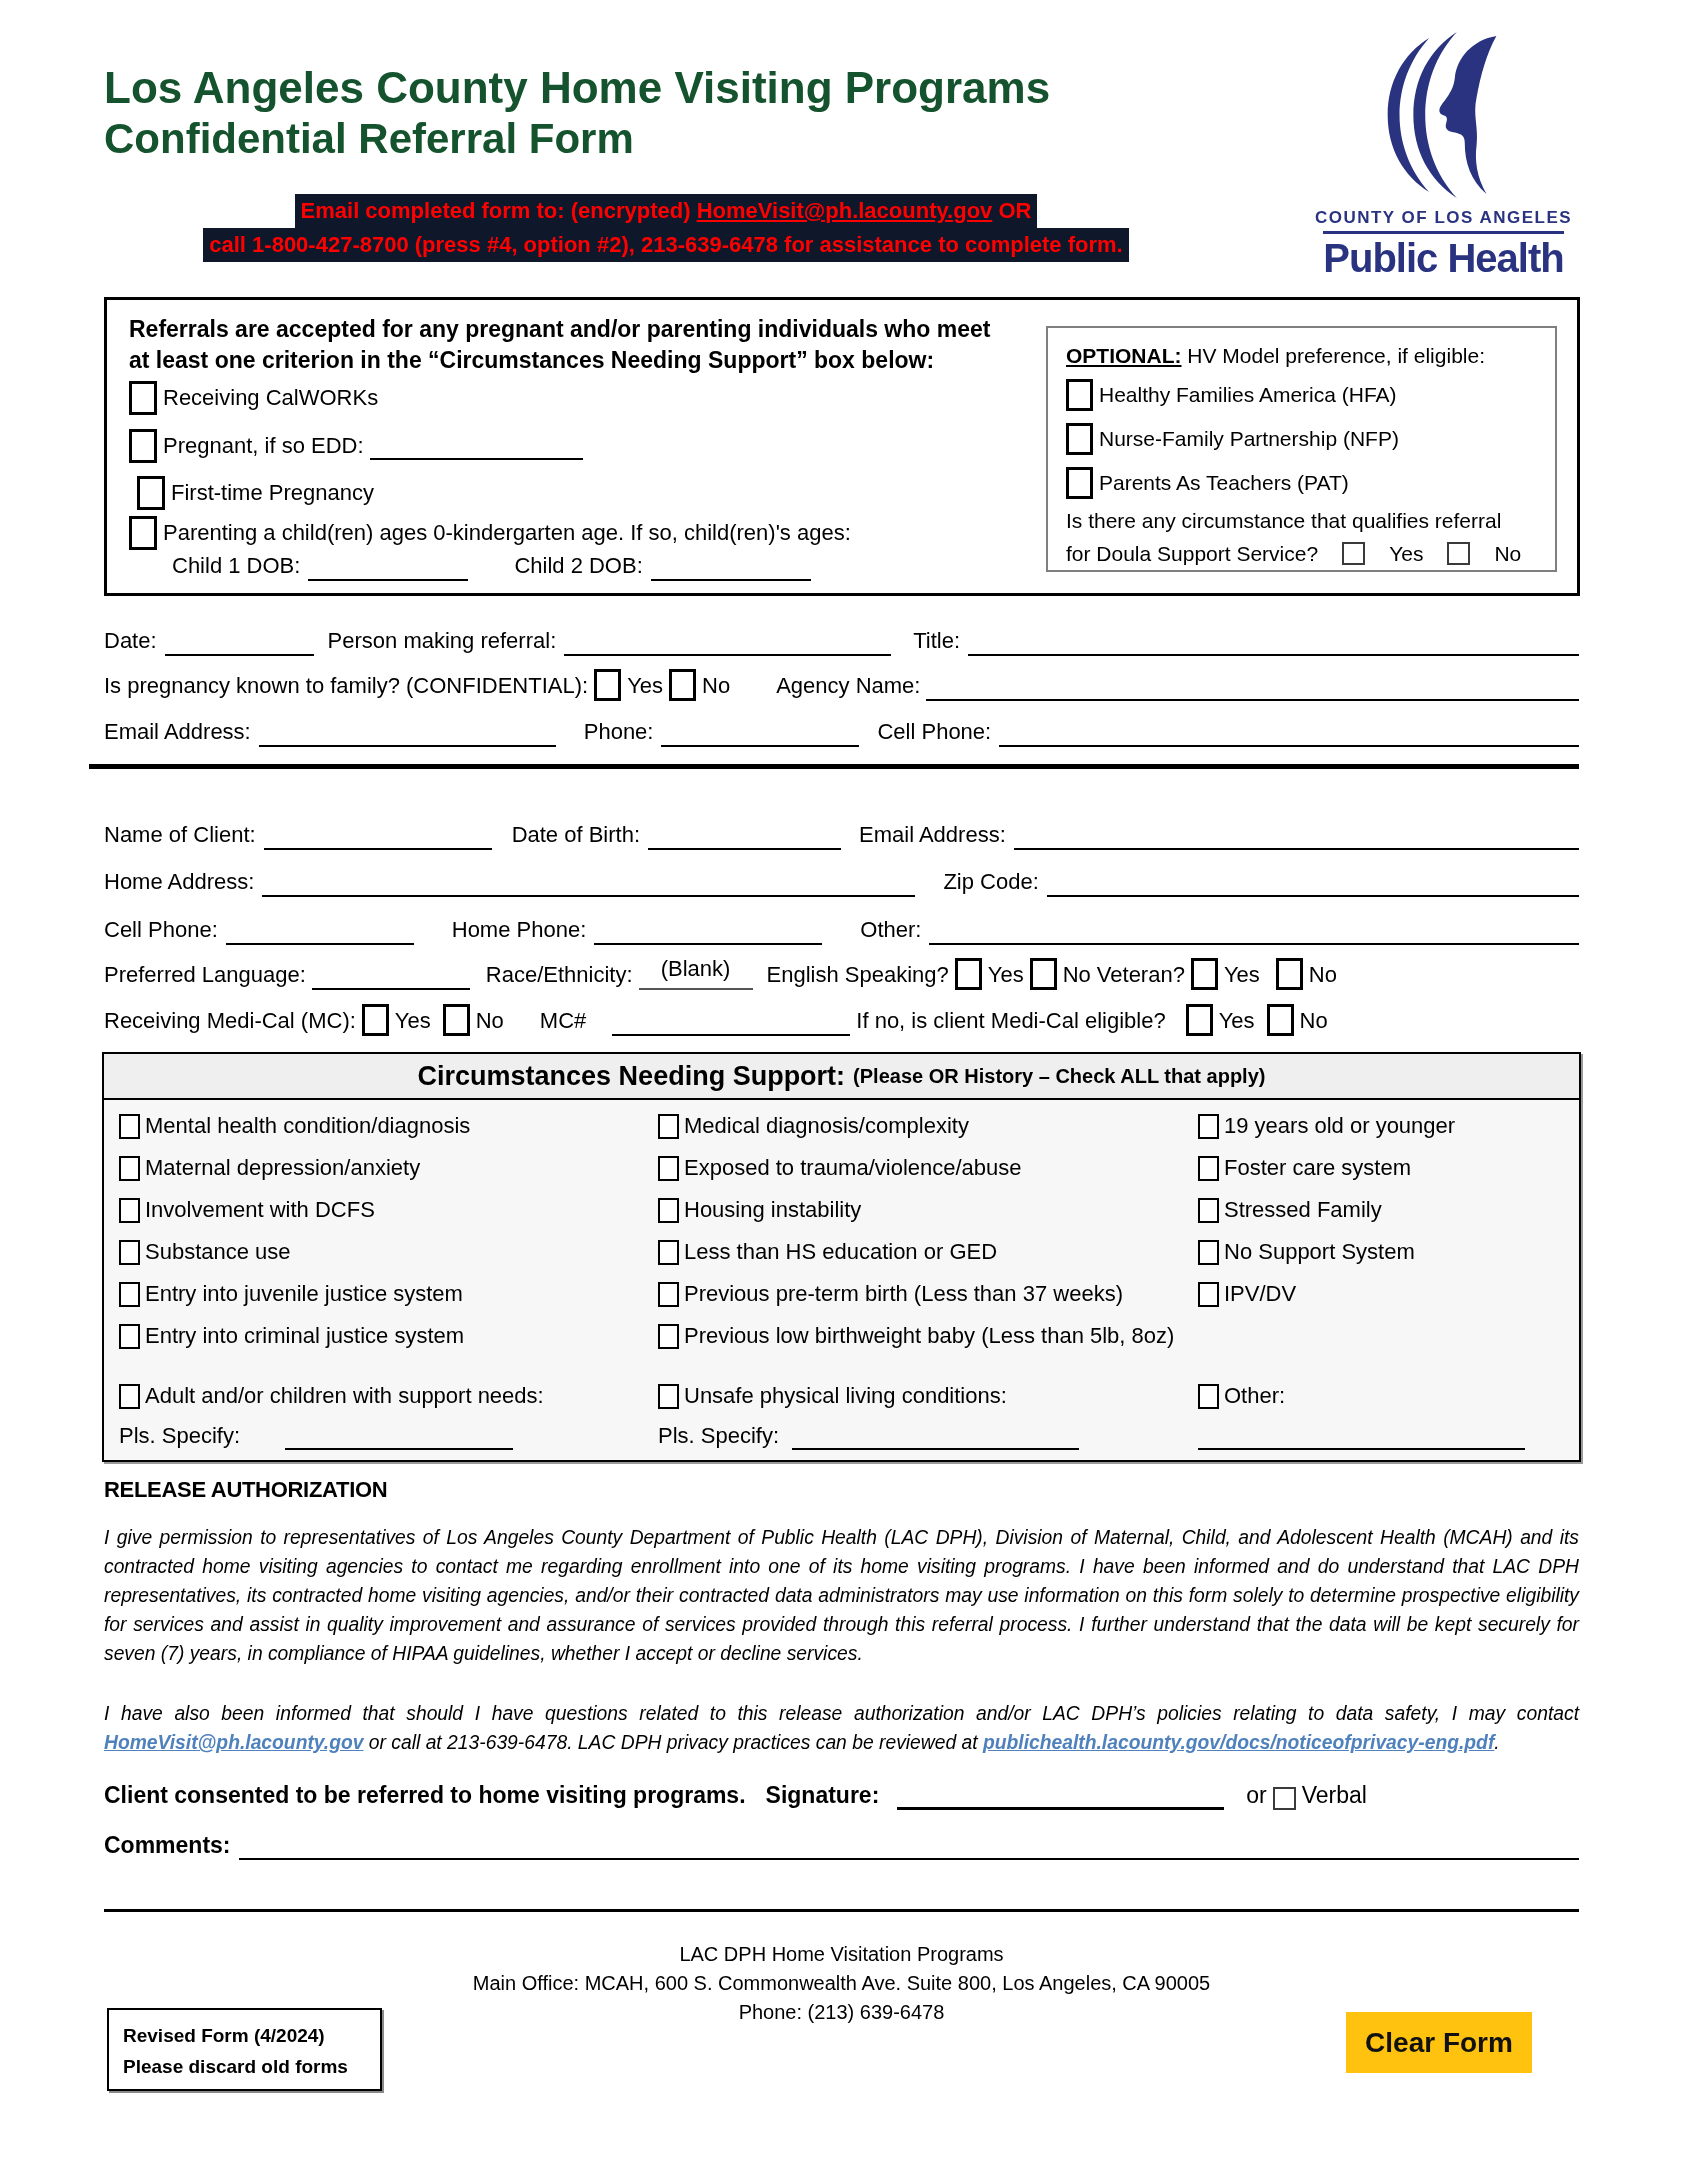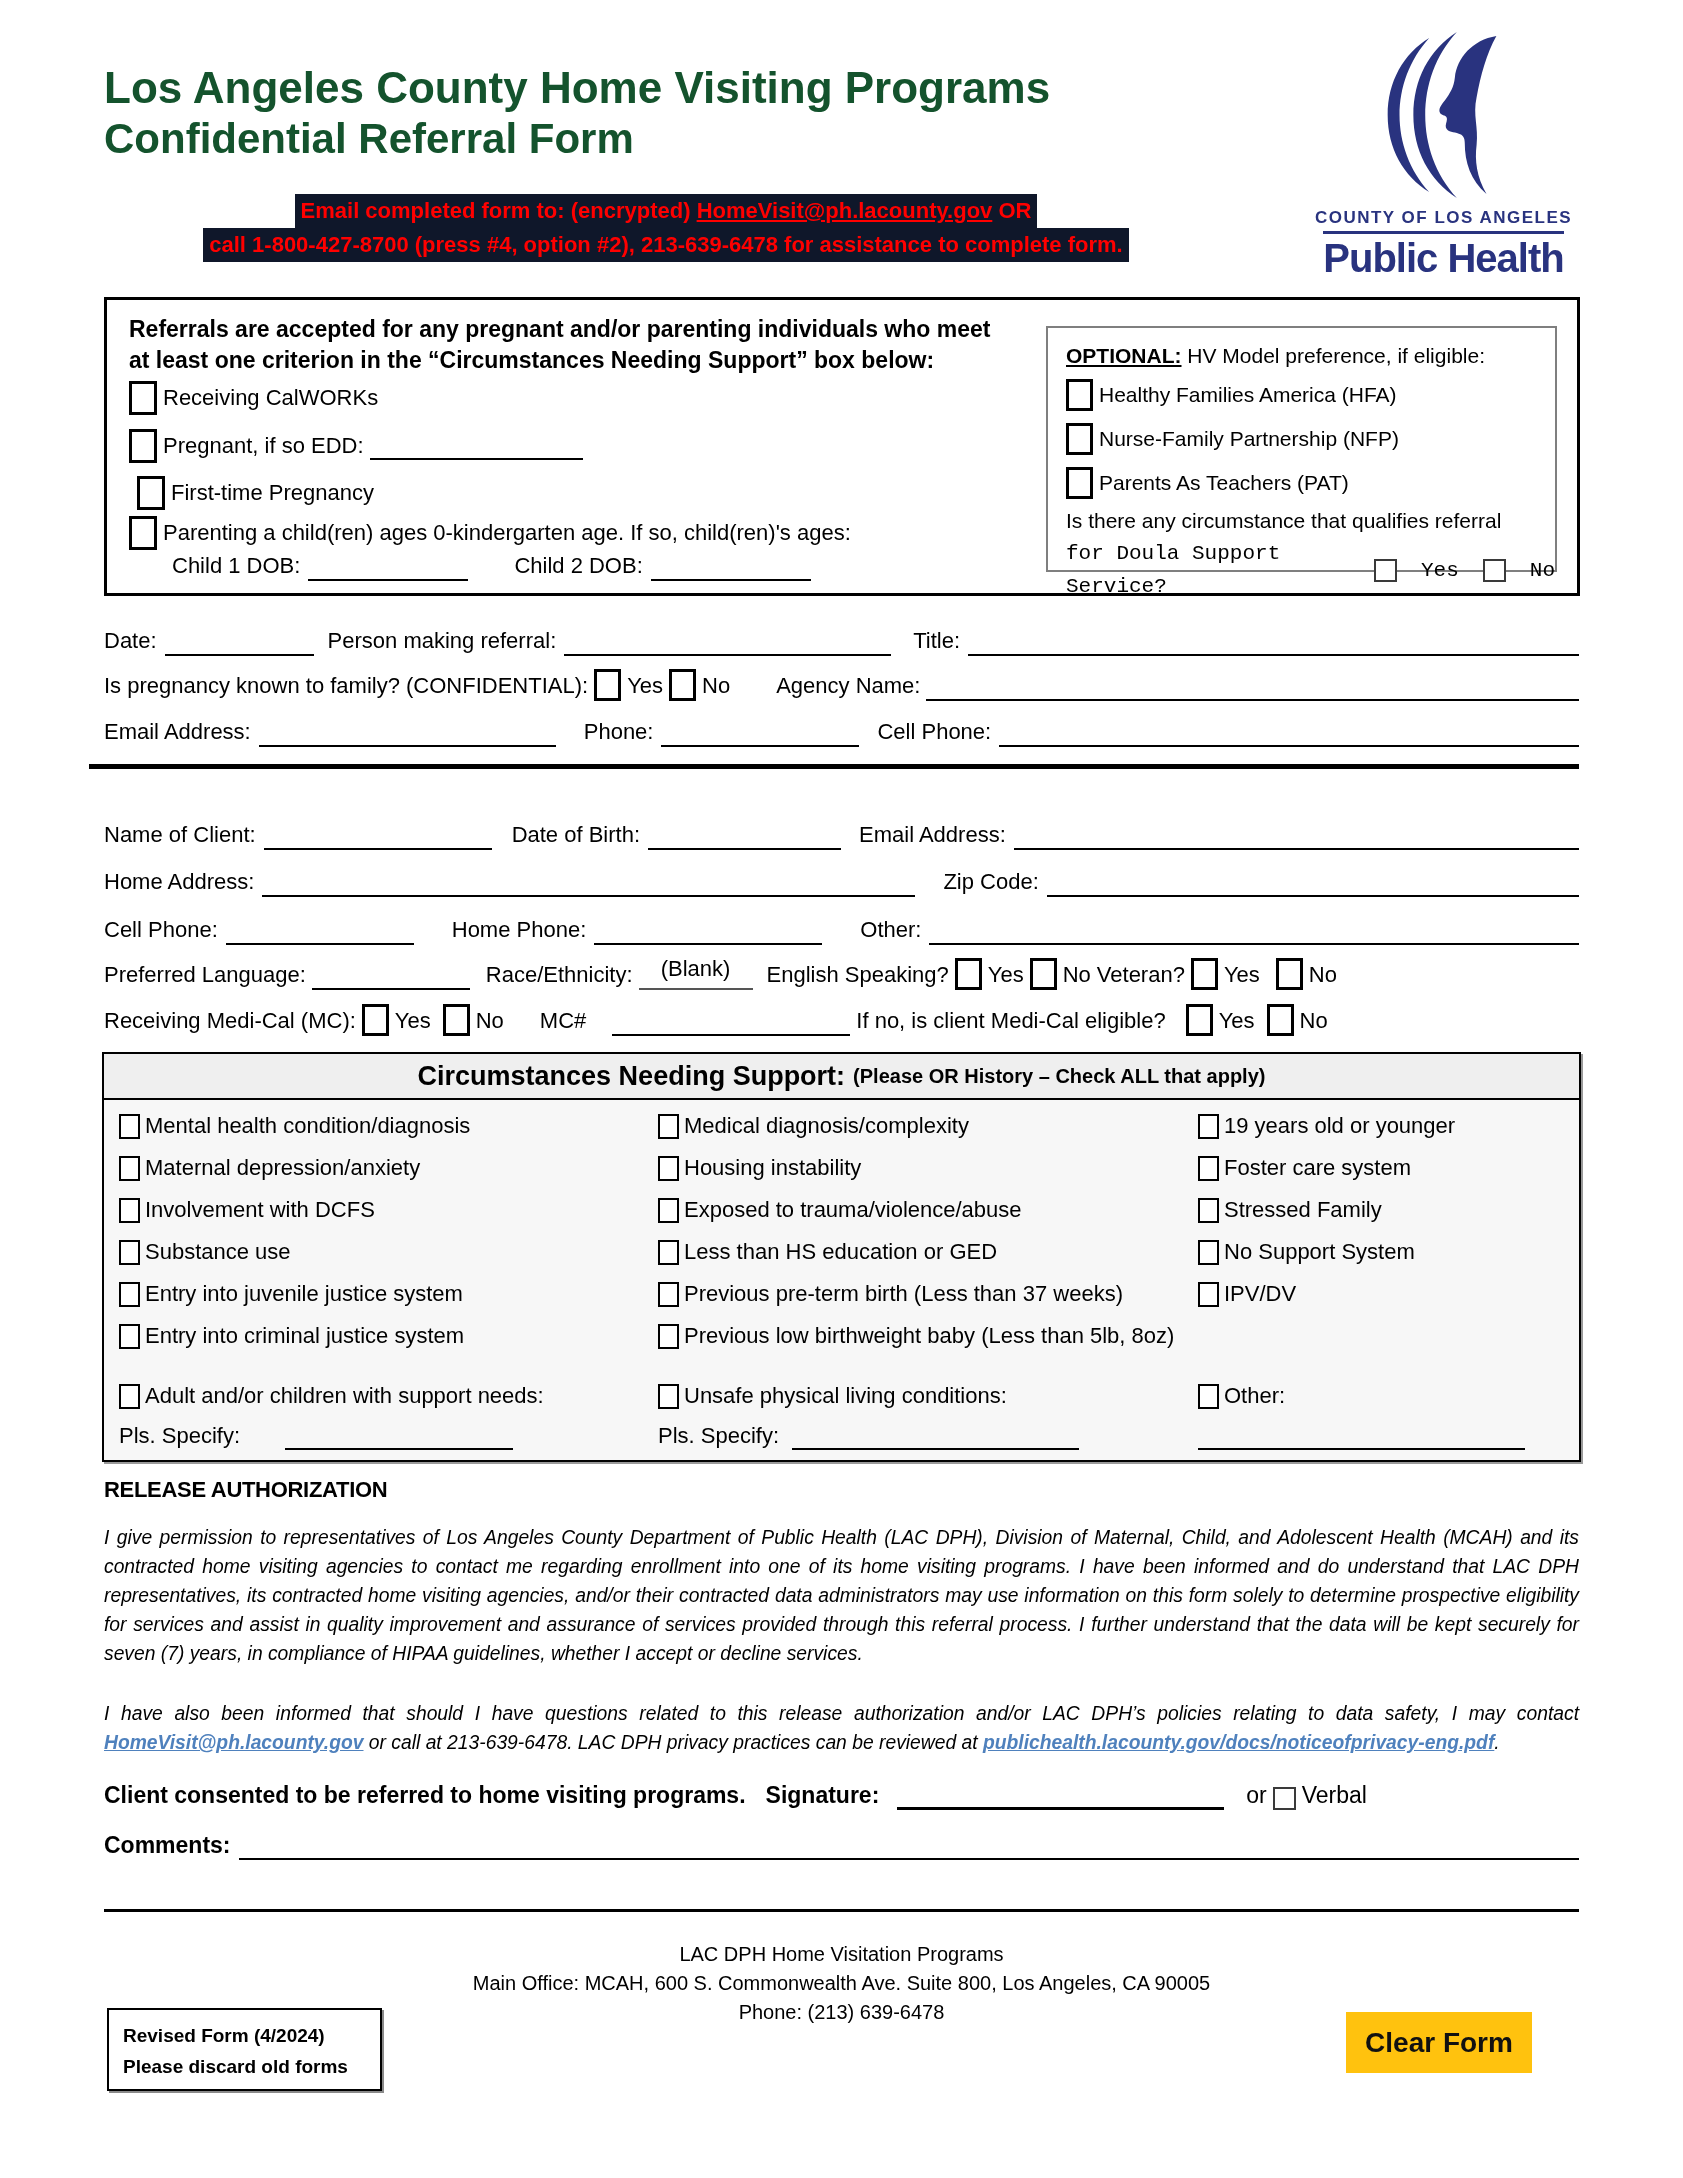--- a/index.html
+++ b/index.html
@@ -117,21 +117,21 @@
       <div class="rowc" style="left:18px;top:95px;font-size:21px;">
           <span class="cbm"></span>
           <span>Nurse-Family Partnership (NFP)</span>
         </div>
       <div class="rowc" style="left:18px;top:139px;font-size:21px;">
           <span class="cbm"></span>
           <span>Parents As Teachers (PAT)</span>
         </div>
       <div style="position:absolute;left:18px;top:176px;font-size:21px;line-height:33px;">
         <div>Is there any circumstance that qualifies referral</div>
-        <div style="display:flex;align-items:center;gap:24px;font-family:Liberation Mono, monospace;">
+        <div style="display:flex;align-items:center;gap:24px;">
           <span>for Doula Support Service?</span>
           <span class="sq"></span>
             <span>Yes</span>
           <span class="sq"></span>
             <span>No</span>
         </div>
       </div>
     </div>
   </div>
 
@@ -255,25 +255,25 @@
           <span class="fld" style="width:228px;margin-left:40px;"></span>
         </div>
     </div>
     <div class="col" style="left:554px;width:515px;">
       <div class="citem">
           <span class="cbs"></span>
           <span>Medical diagnosis/complexity</span>
         </div>
       <div class="citem">
           <span class="cbs"></span>
+          <span>Exposed to trauma/violence/abuse</span>
+        </div>
+      <div class="citem">
+          <span class="cbs"></span>
           <span>Housing instability</span>
-        </div>
-      <div class="citem">
-          <span class="cbs"></span>
-          <span>Exposed to trauma/violence/abuse</span>
         </div>
       <div class="citem">
           <span class="cbs"></span>
           <span>Less than HS education or GED</span>
         </div>
       <div class="citem">
           <span class="cbs"></span>
           <span>Previous pre-term birth (Less than 37 weeks)</span>
         </div>
       <div class="citem">

